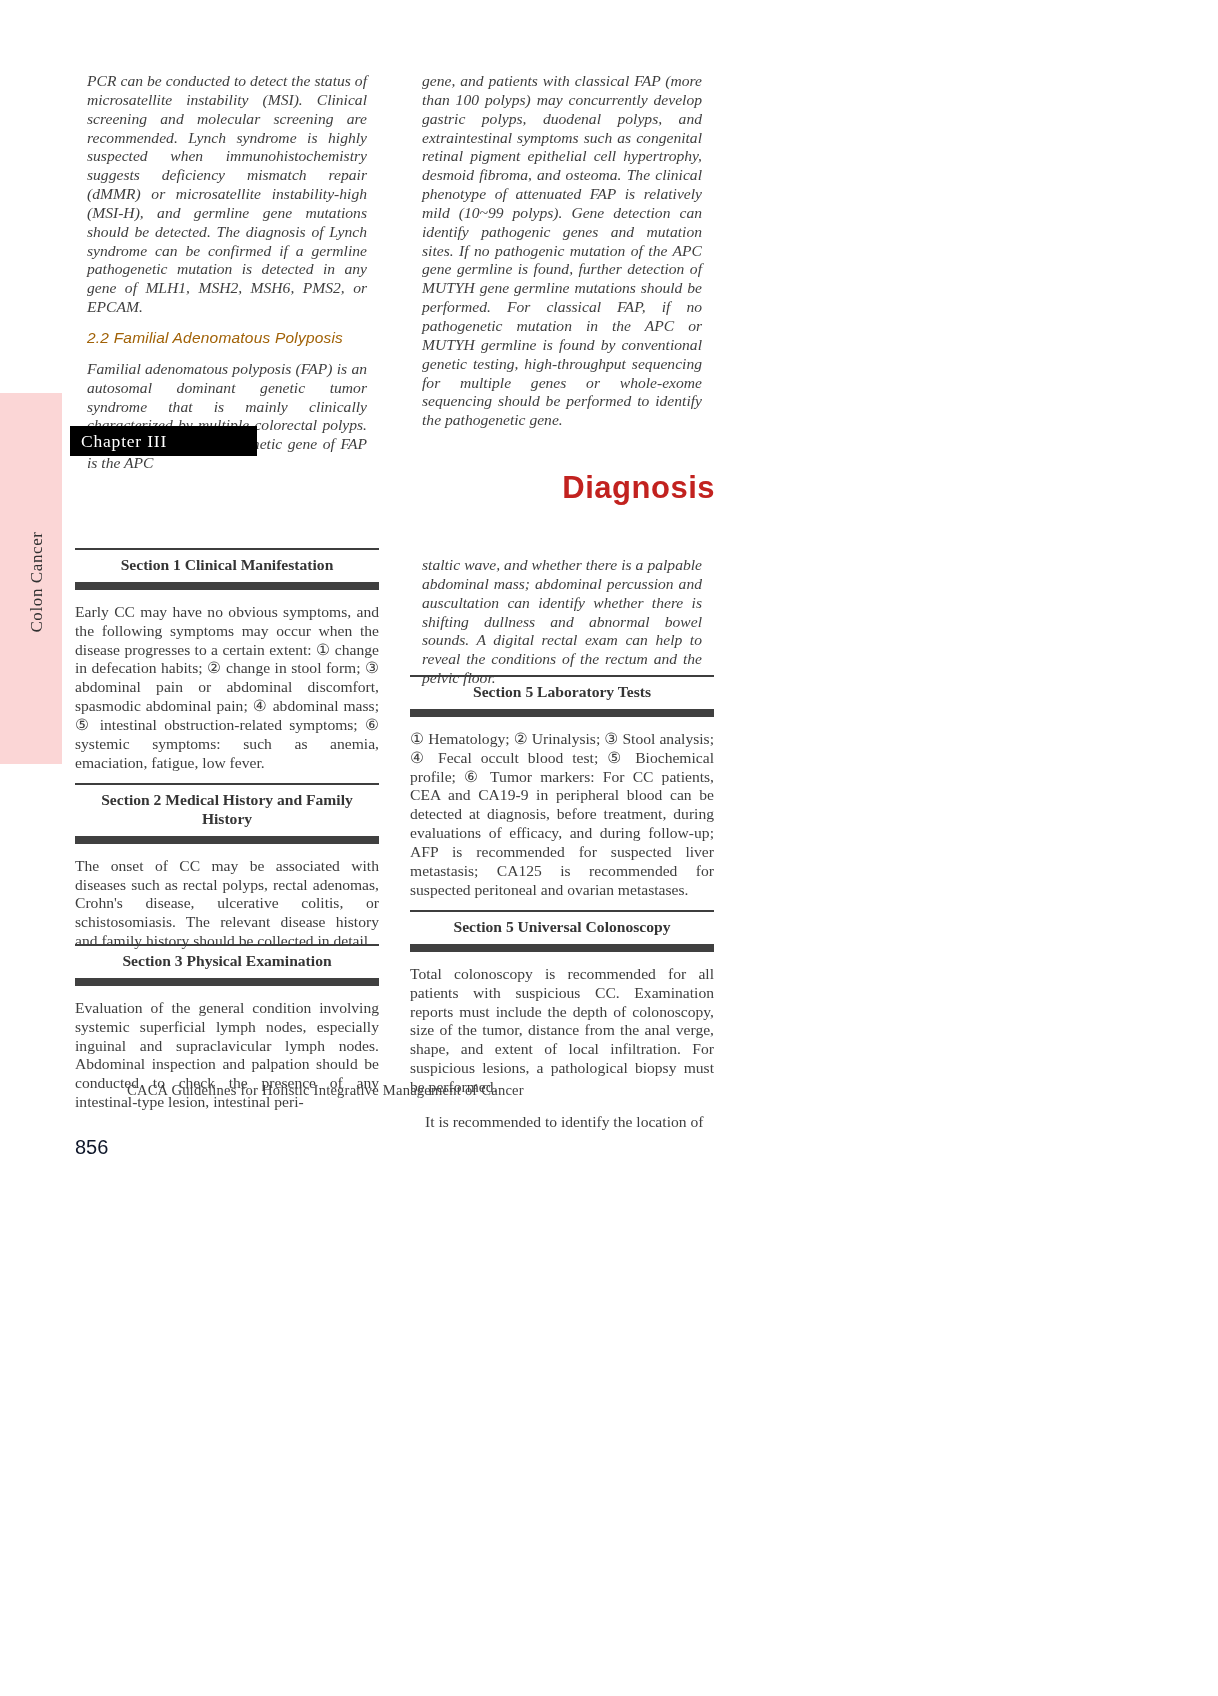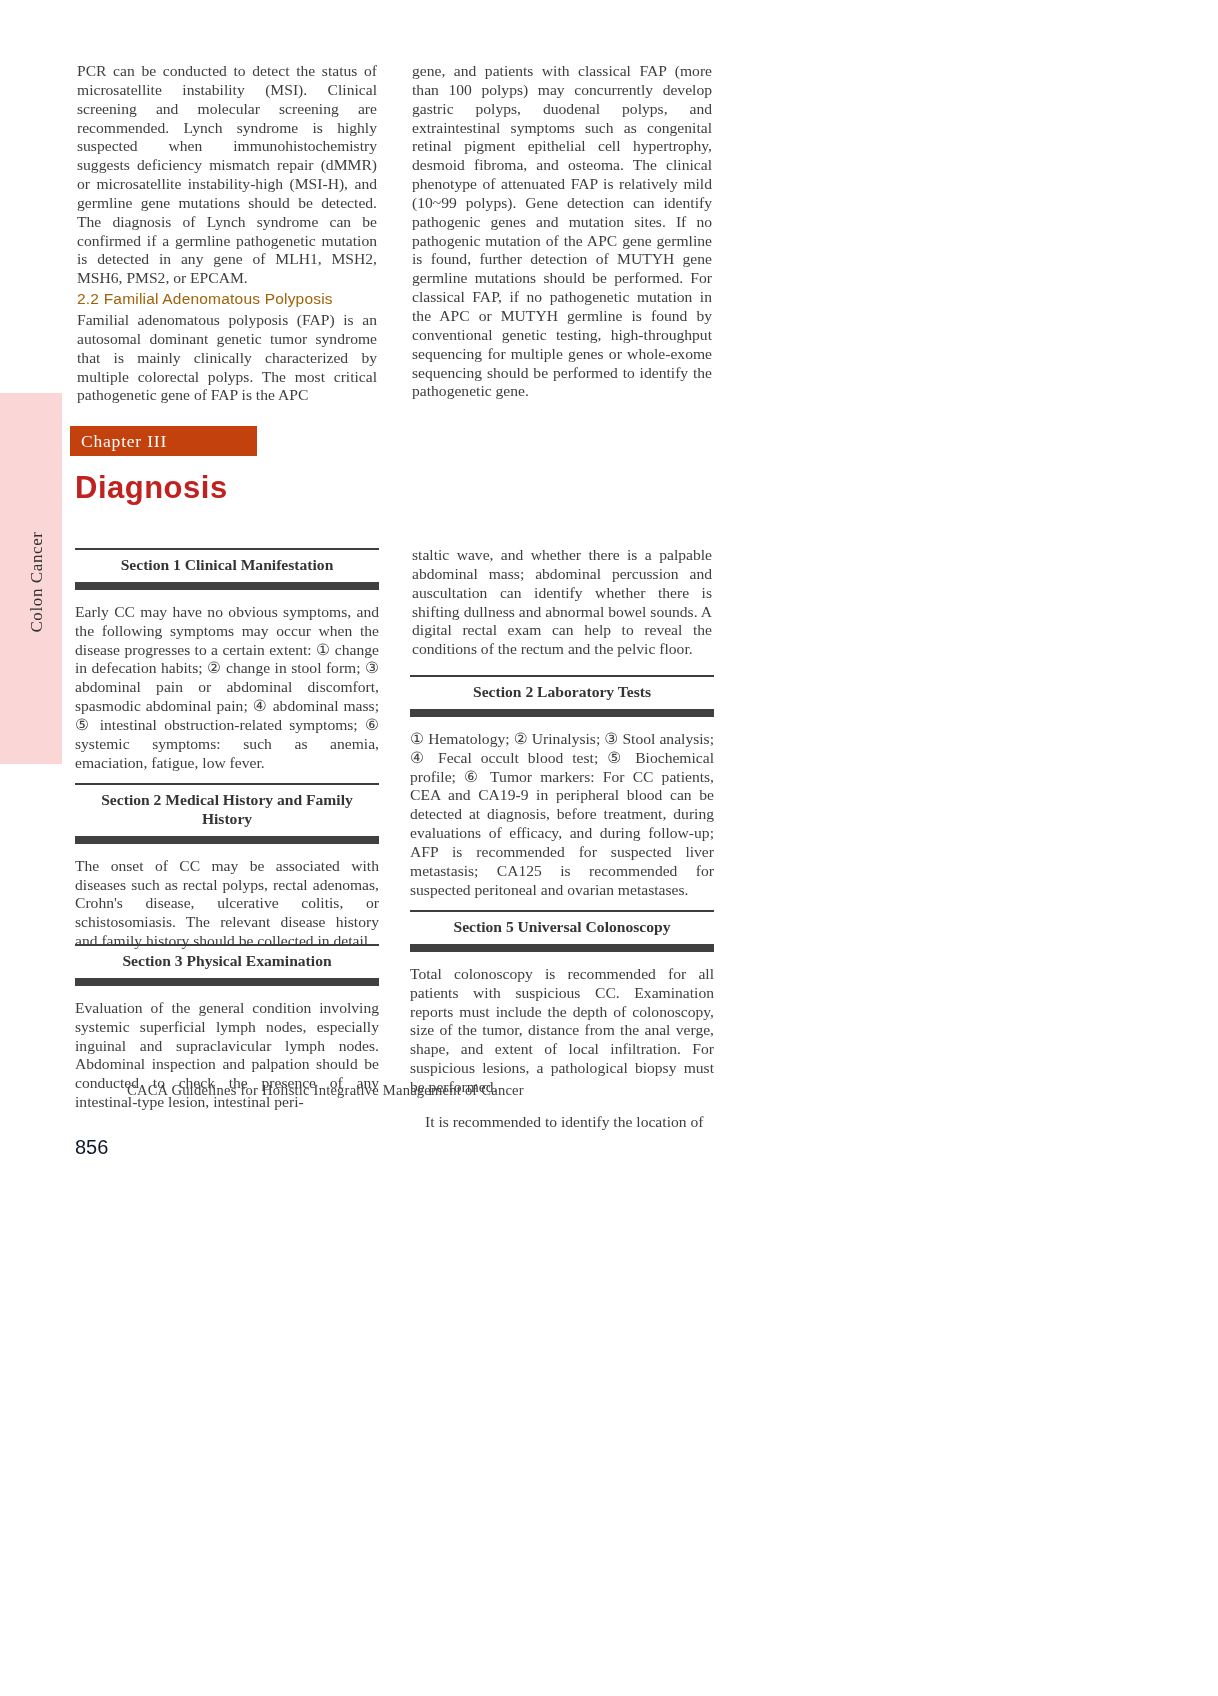--- a/index.html
+++ b/index.html
@@ -12,21 +12,21 @@
     color: #3e3e3e;
     overflow: hidden;
   }
   .col {
     position: absolute;
     width: 304px;
     font-size: 15.6px;
     line-height: 18.85px;
     text-align: justify;
   }
-  .col p { margin: 2px; }
+  .col p { margin: 12px; font-style: italic; }
   .subhead {
     font-family: "Liberation Sans", "DejaVu Sans", sans-serif;
     font-size: 15.5px;
     color: #a16207;
     text-align: left;
     letter-spacing: 0.2px;
   }
   .pink-strip {
     position: absolute;
     left: 0; top: 393px;
@@ -39,32 +39,32 @@
     transform: translate(-50%, -50%) rotate(-90deg);
     white-space: nowrap;
     font-size: 17px;
     letter-spacing: 0.6px;
     color: #303030;
   }
   .chapter-banner {
     position: absolute;
     left: 70px; top: 426px;
     width: 176px; height: 30px;
-    background: #c2410c;
+    background: #000000;
     color: #ffffff;
     font-size: 17.5px;
     line-height: 30px;
     padding-left: 11px;
     letter-spacing: 0.8px;
   }
   .chapter-title {
     position: absolute;
     left: 75px; top: 470px;
     width: 640px;
-    text-align: left;
+    text-align: right;
     font-family: "Liberation Sans", "DejaVu Sans", sans-serif;
     font-weight: bold;
     font-size: 31px;
     color: #c2221f;
     letter-spacing: 0.5px;
   }
   .sec {
     position: absolute;
     width: 304px;
     font-size: 15.6px;
@@ -134,21 +134,21 @@
   <section class="sec" style="left:75px; top:944px;">
     <div class="sec-head">Section 3 Physical Examination</div>
     <p class="sec-body">Evaluation of the general condition involving systemic superficial lymph nodes, especially inguinal and supraclavicular lymph nodes. Abdominal inspection and palpation should be conducted to check the presence of any intestinal-type lesion, intestinal peri-</p>
   </section>
 
   <div class="col" style="left:410px; top:544px;">
     <p>staltic wave, and whether there is a palpable abdominal mass; abdominal percussion and auscultation can identify whether there is shifting dullness and abnormal bowel sounds. A digital rectal exam can help to reveal the conditions of the rectum and the pelvic floor.</p>
   </div>
 
   <section class="sec" style="left:410px; top:675px;">
-    <div class="sec-head">Section 2 Laboratory Tests</div>
+    <div class="sec-head">Section 5 Laboratory Tests</div>
     <p class="sec-body">① Hematology; ② Urinalysis; ③ Stool analysis; ④ Fecal occult blood test; ⑤ Biochemical profile; ⑥ Tumor markers: For CC patients, CEA and CA19-9 in peripheral blood can be detected at diagnosis, before treatment, during evaluations of efficacy, and during follow-up; AFP is recommended for suspected liver metastasis; CA125 is recommended for suspected peritoneal and ovarian metastases.</p>
   </section>
 
   <section class="sec" style="left:410px; top:910px;">
     <div class="sec-head">Section 5 Universal Colonoscopy</div>
     <p class="sec-body">Total colonoscopy is recommended for all patients with suspicious CC. Examination reports must include the depth of colonoscopy, size of the tumor, distance from the anal verge, shape, and extent of local infiltration. For suspicious lesions, a pathological biopsy must be performed.</p>
     <p class="sec-body indent">It is recommended to identify the location of</p>
   </section>
 
   <span class="footer-pagenum">856</span>

